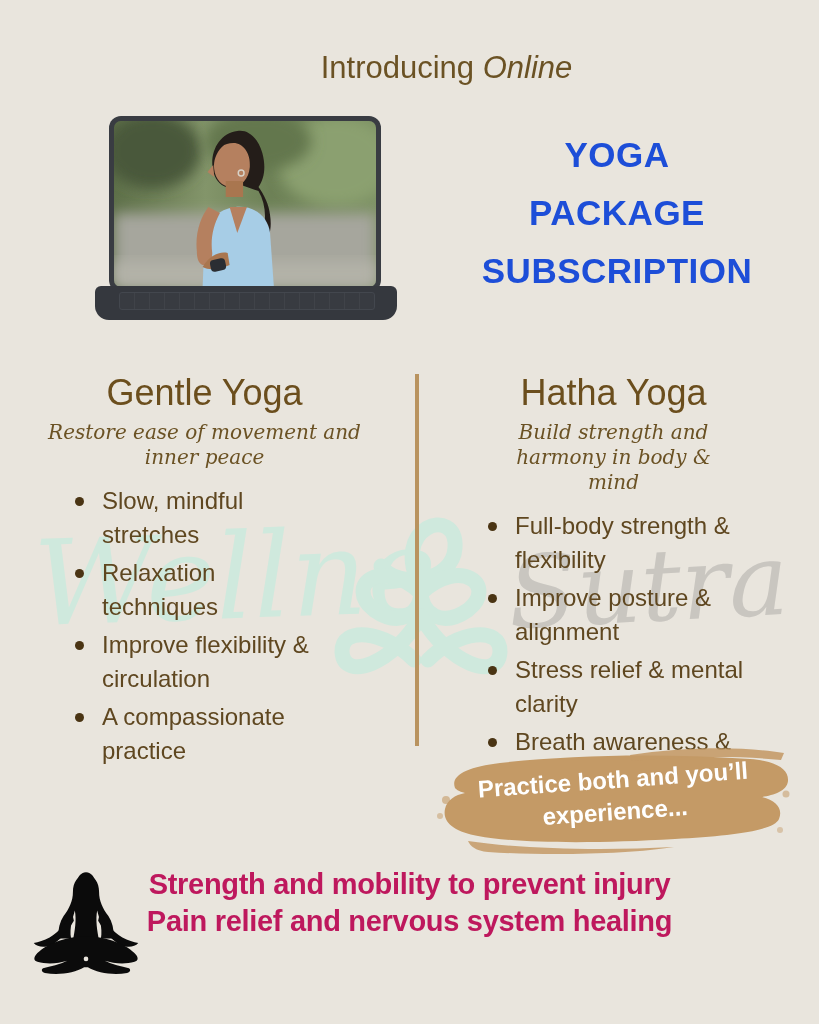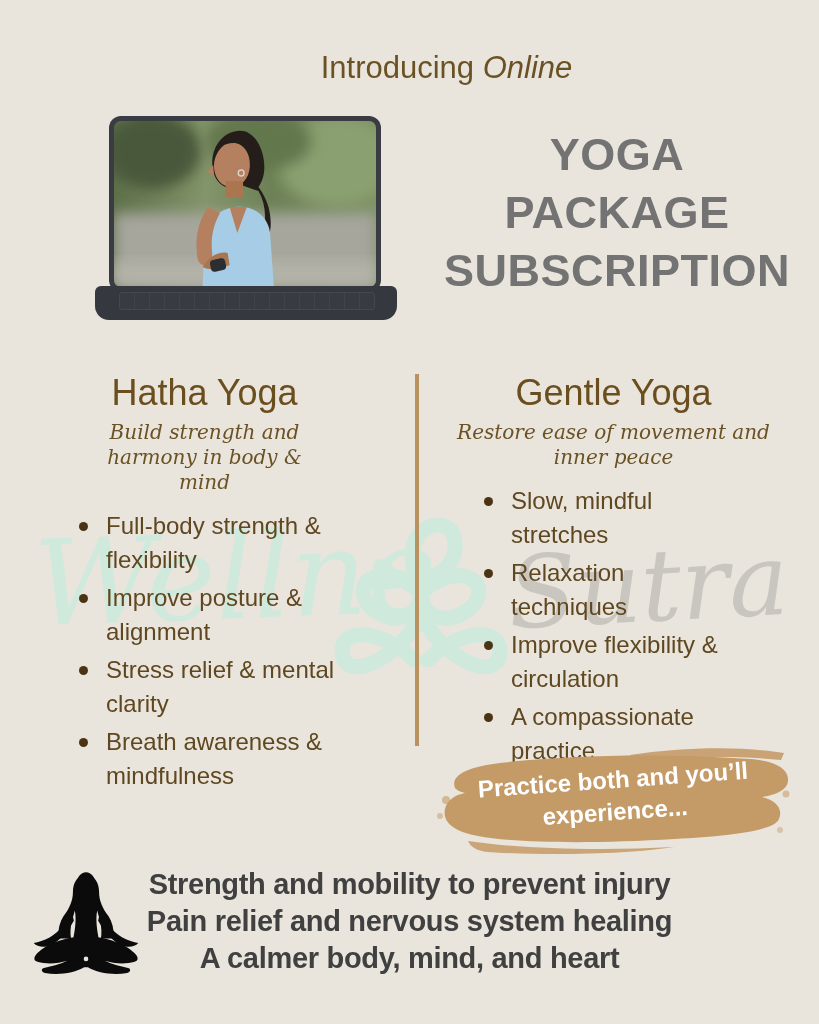--- a/index.html
+++ b/index.html
@@ -29,21 +29,21 @@
   }
   .lap-kb{
     position:absolute;left:24px;top:6px;width:254px;height:16px;
     border:1px solid #4a4e55;border-radius:3px;
     background:repeating-linear-gradient(90deg,#3a3d43 0 14px,#45494f 14px 15px);
     opacity:.7;
   }
   
   .title{
     position:absolute;left:418px;top:126px;width:398px;
-    text-align:center;font-size:45px;font-weight:800;color:#737373;
+    text-align:center;font-size:35px;font-weight:800;color:#1d4ed8;
     line-height:58px;letter-spacing:.5px;
   }
   
   .tagline{
     position:absolute;top:332px;left:0;width:100%;
     text-align:center;font-size:26px;color:#6b5224;
   }
   
   .wm{position:absolute;pointer-events:none;}
   .wm-teal{
@@ -89,21 +89,21 @@
   .badge-text{
     position:absolute;left:0;top:22px;width:100%;
     text-align:center;color:#ffffff;font-weight:700;font-size:24px;
     line-height:32px;transform:rotate(-4deg);
   }
   
   .benefits{position:absolute;left:0;top:858px;width:819px;height:150px;}
   .med-icon{position:absolute;left:30px;top:4px;width:112px;height:136px;}
   .benefit-lines{
     position:absolute;left:0;top:8px;width:100%;
-    text-align:center;font-size:29px;font-weight:700;color:#404040;
+    text-align:center;font-size:29px;font-weight:700;color:#be185d;
     line-height:37px;letter-spacing:-0.3px;
   }
 </style>
 </head>
 <body>
 
 <div class="poster">
 
   <div class="intro">
     <span>Introducing </span><span class="it">Online</span>
@@ -168,38 +168,38 @@
       <path d="M95,120 C62,58 132,36 129,80 C127,114 72,122 55,98"></path>
       <path d="M95,125 C55,88 18,118 48,142 C74,160 95,146 95,123"></path>
       <path d="M95,125 C135,88 172,118 142,142 C116,160 95,146 95,123"></path>
       <path d="M95,148 C68,196 18,214 16,184 C15,158 58,162 88,192"></path>
       <path d="M95,148 C122,196 172,214 174,184 C175,158 132,162 102,192"></path>
     </g>
   </svg>
   <div class="wm wm-gray">Sutra</div>
 
   <div class="columns">
+    <section class="col col-gentle">
+      <h2>Gentle Yoga</h2>
+      <p class="sub">Restore ease of movement and inner peace</p>
+      <ul>
+        <li>Slow, mindful stretches</li>
+        <li>Relaxation techniques</li>
+        <li>Improve flexibility &amp; circulation</li>
+        <li>A compassionate practice</li>
+      </ul>
+    </section>
     <section class="col col-hatha">
       <h2>Hatha Yoga</h2>
       <p class="sub">Build strength and harmony in body &amp; mind</p>
       <ul>
         <li>Full-body strength &amp; flexibility</li>
         <li>Improve posture &amp; alignment</li>
         <li>Stress relief &amp; mental clarity</li>
         <li>Breath awareness &amp; mindfulness</li>
-      </ul>
-    </section>
-    <section class="col col-gentle">
-      <h2>Gentle Yoga</h2>
-      <p class="sub">Restore ease of movement and inner peace</p>
-      <ul>
-        <li>Slow, mindful stretches</li>
-        <li>Relaxation techniques</li>
-        <li>Improve flexibility &amp; circulation</li>
-        <li>A compassionate practice</li>
       </ul>
     </section>
   </div>
   <div class="divider"></div>
 
   <div class="badge">
     <svg viewBox="0 0 368 118" preserveAspectRatio="none">
       <g fill="#c49a66">
         <path d="M25,46 C20,33 38,25 70,21 C140,13 230,11 320,17 C346,19 359,27 358,39 C357,49 344,53 332,55 C347,59 353,67 349,77 C344,89 300,94 245,97 C160,102 85,101 48,94 C26,90 12,81 15,67 C17,58 25,53 35,51 C28,49 27,48 25,46 Z"></path>
         <path d="M200,13 C252,5 312,4 354,11 L351,18 C304,13 242,15 202,19 Z" opacity="0.88"></path>
@@ -223,17 +223,16 @@
         <path d="M60,6 C51,6 46,14 46,24 C46,34 42,42 36,50 C32,56 30,64 30,74 L44,74 C42,62 46,52 48,44 C50,54 48,66 46,76 L74,76 C72,66 70,54 72,44 C74,52 78,62 76,74 L90,74 C90,64 88,56 84,50 C78,42 74,34 74,24 C74,14 69,6 60,6 Z"></path>
         <path d="M45,46 C39,58 31,67 21,73 C15,76 9,78 4,79 C8,84 17,84 23,81 C33,76 41,65 47,55 Z"></path>
         <path d="M75,46 C81,58 89,67 99,73 C105,76 111,78 116,79 C112,84 103,84 97,81 C87,76 79,65 73,55 Z"></path>
         <path d="M60,72 C38,72 16,80 6,92 C4,95 4,98 8,99 C18,102 30,101 40,98 C32,102 22,104 14,106 C12,107 12,110 16,111 C30,114 48,111 58,105 L62,105 C72,111 90,114 104,111 C108,110 108,107 106,106 C98,104 88,102 80,98 C90,101 102,102 112,99 C116,98 116,95 114,92 C104,80 82,72 60,72 Z"></path>
         <circle cx="60" cy="96" r="2.5" fill="#e9e5dd"></circle>
       </g>
     </svg>
     <div class="benefit-lines">
       <div>Strength and mobility to prevent injury</div>
       <div>Pain relief and nervous system healing</div>
-      <div>A calmer body, mind, and heart</div>
     </div>
   </div>
 
 </div>
 
 </body></html>

